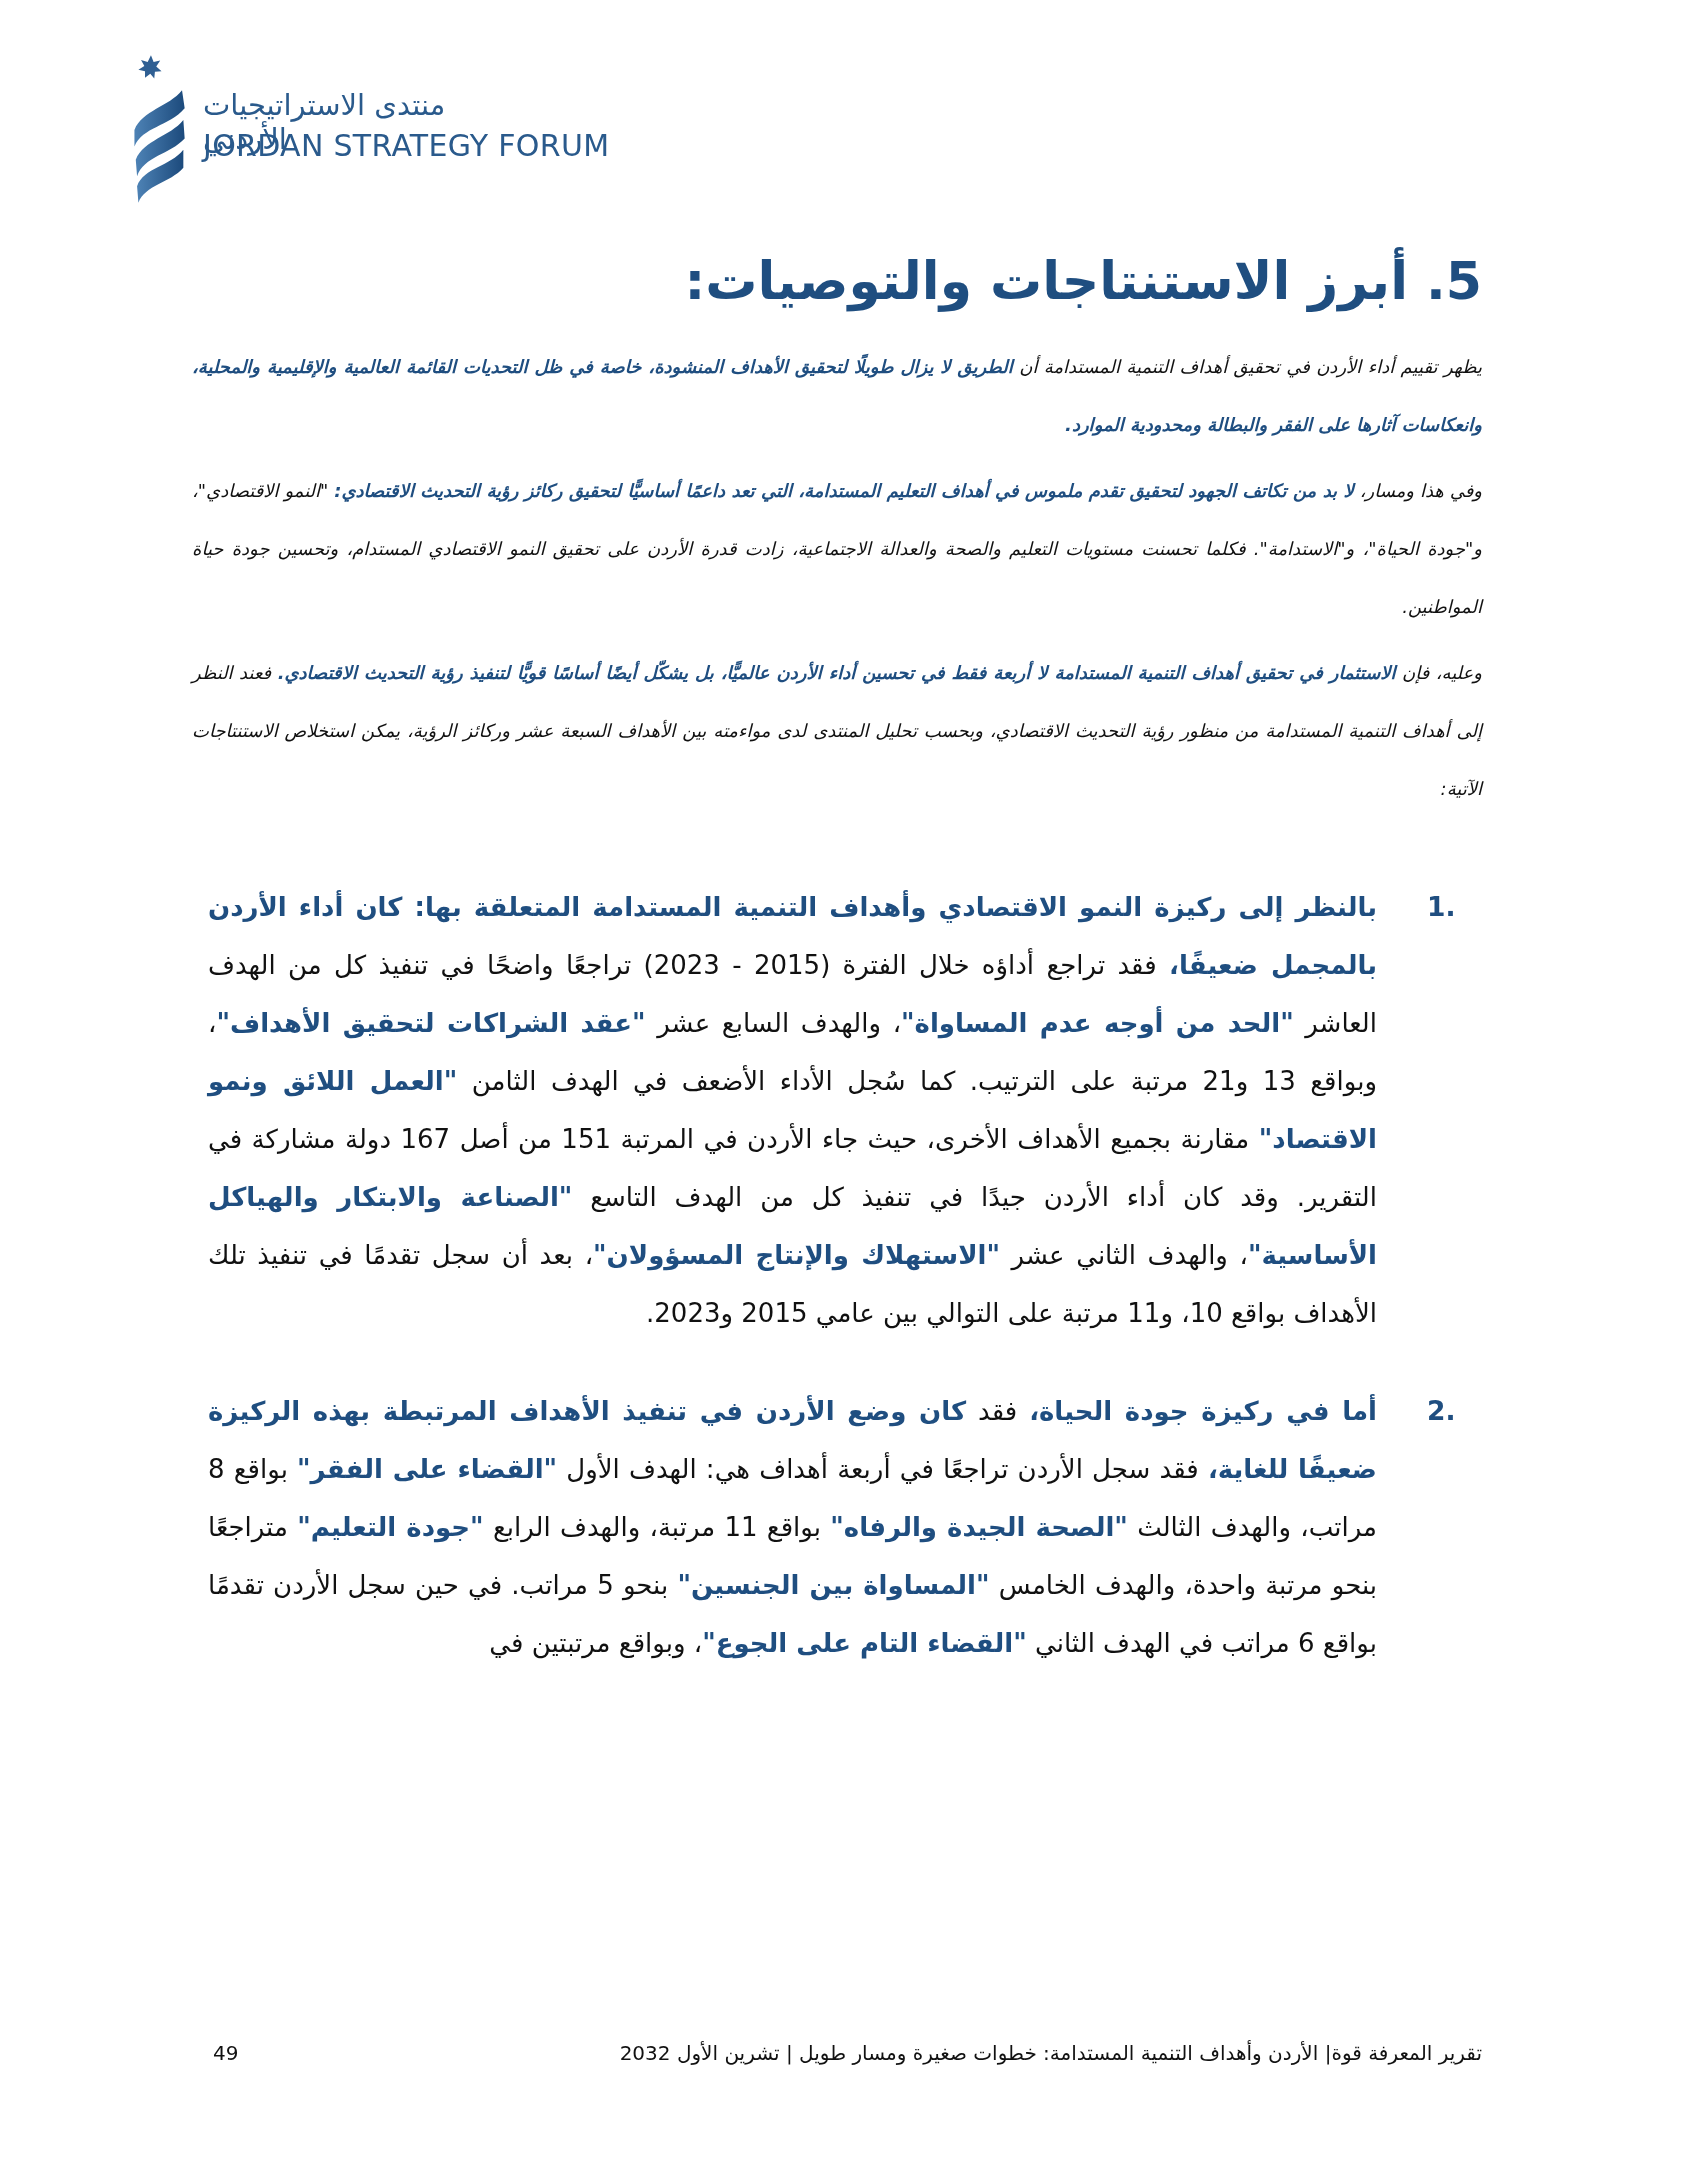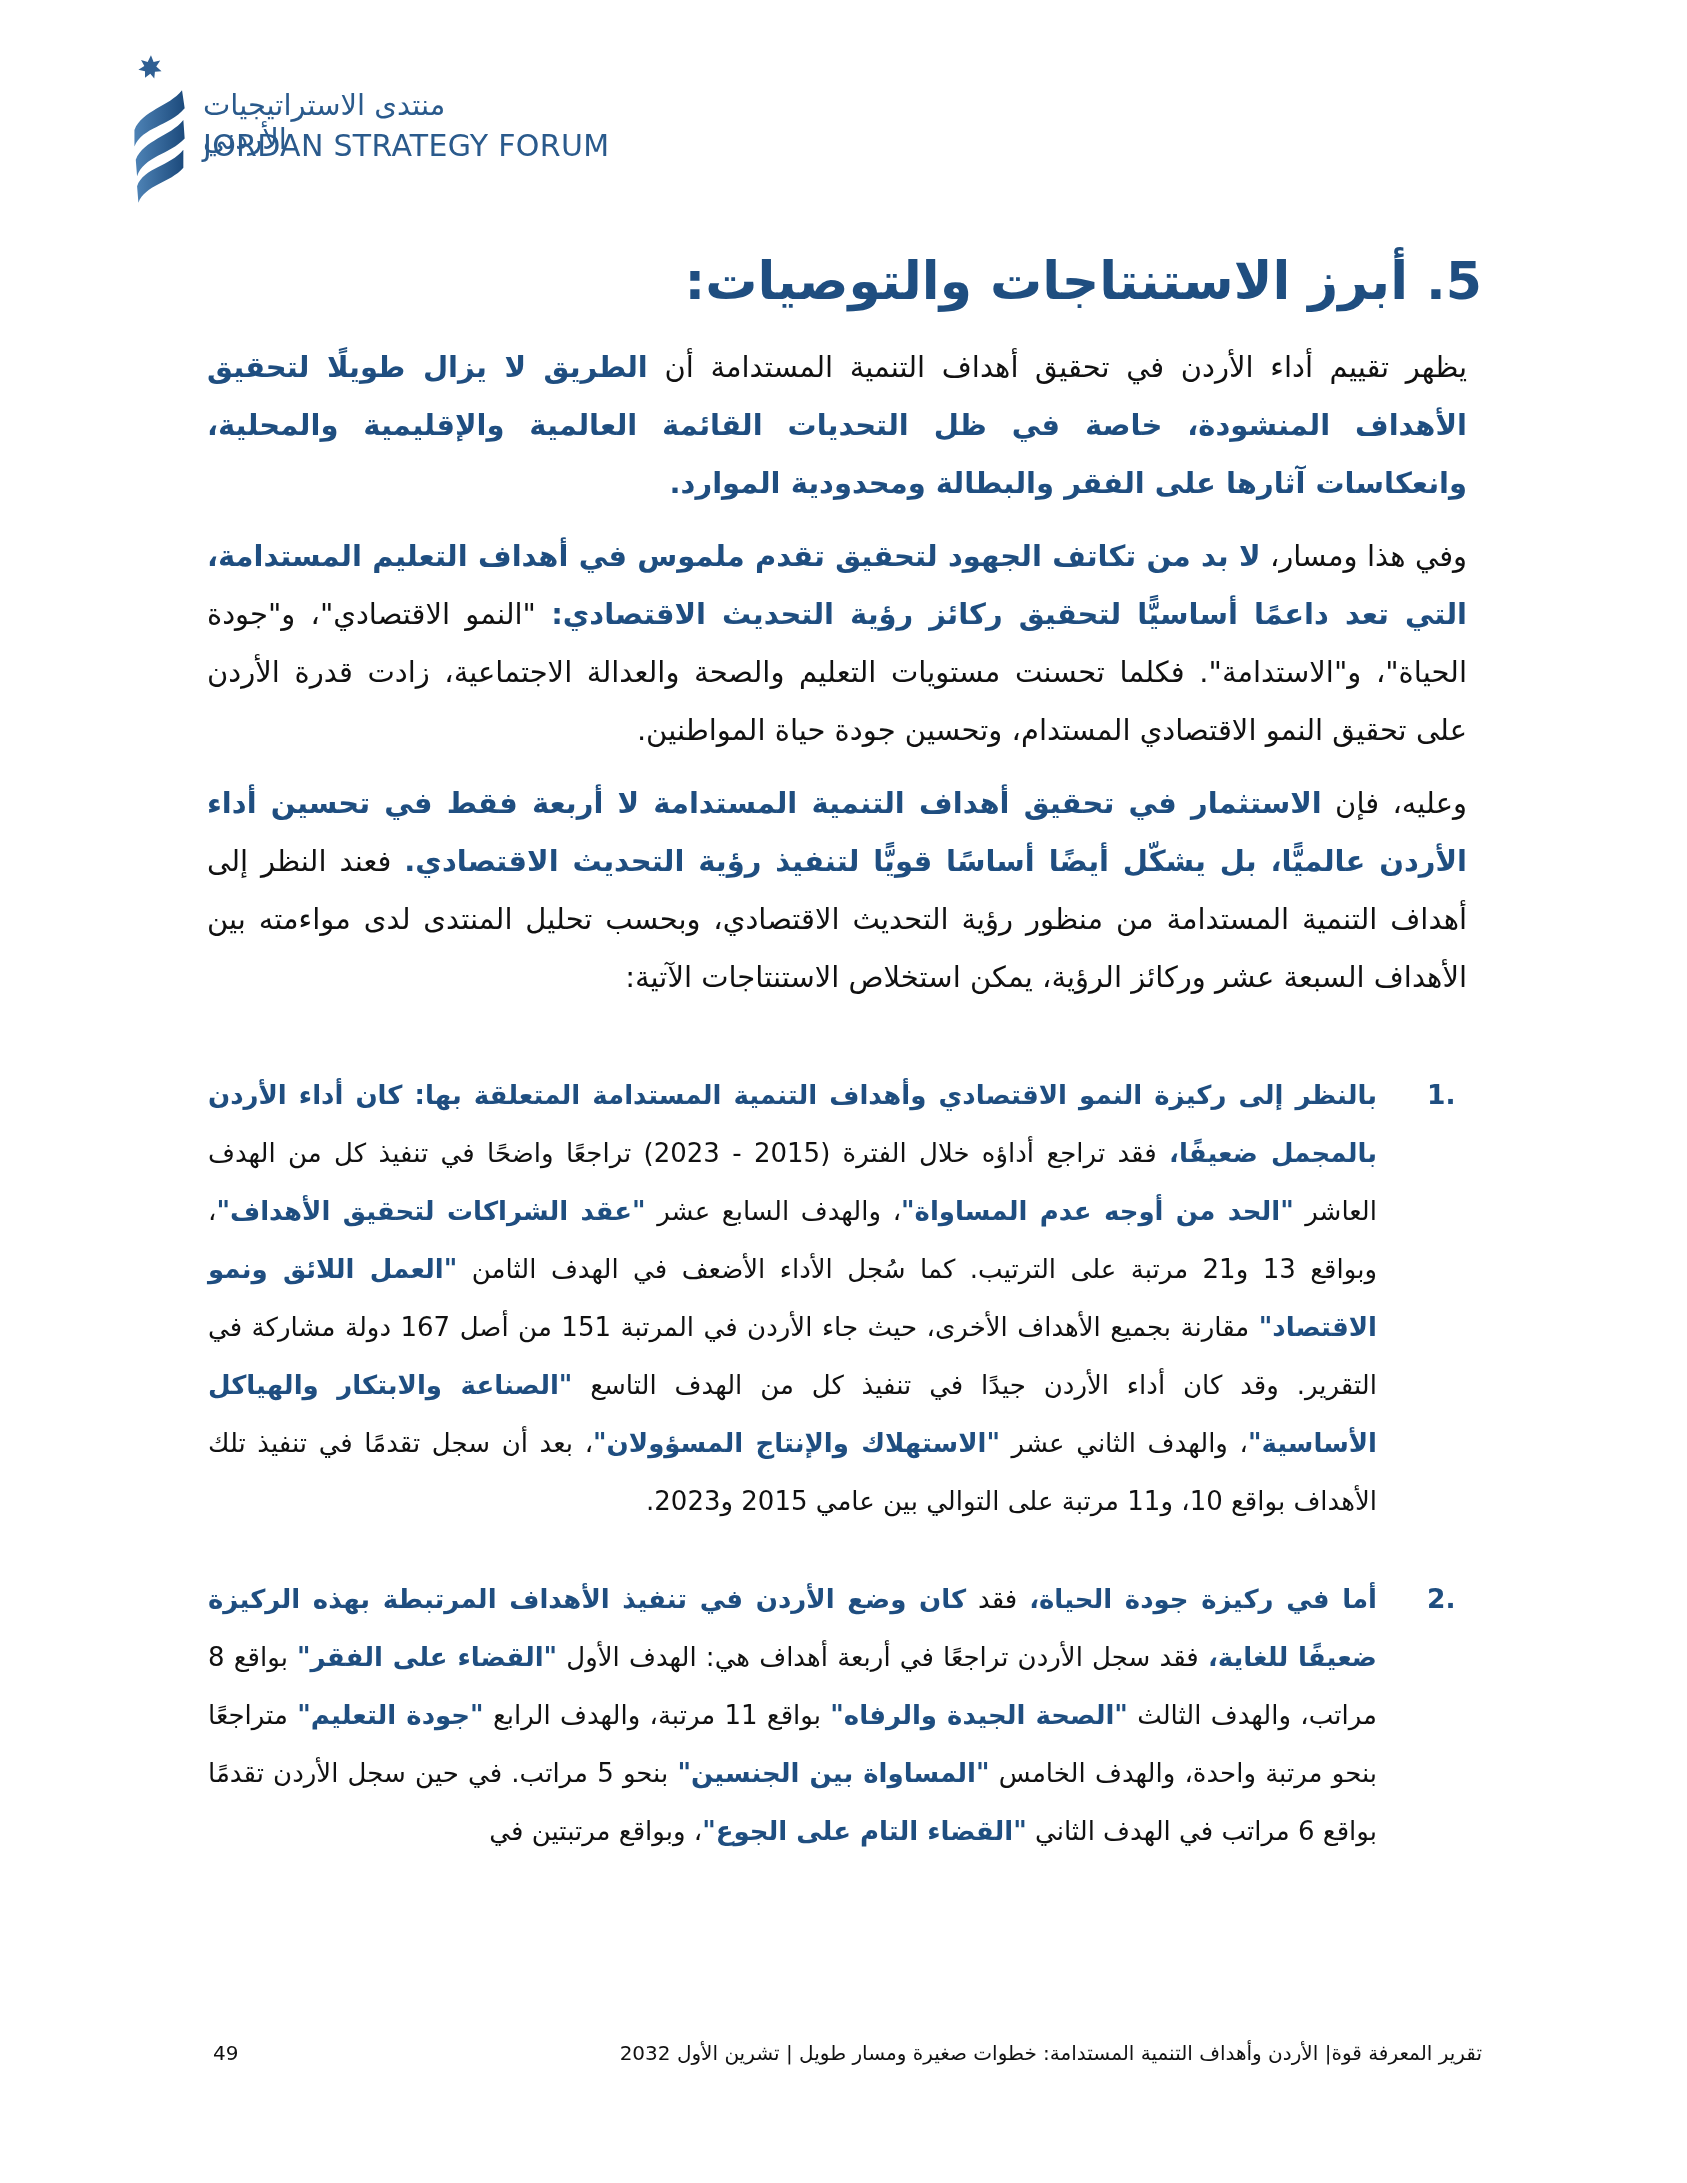--- a/index.html
+++ b/index.html
@@ -24,21 +24,21 @@
   }
   .content {
     position: absolute; left: 192px; width: 1290px; top: 251px;
     direction: rtl; text-align: justify;
   }
   h1.section-title {
     margin: 0; font-size: 52px; font-weight: bold; color: #1f4e80;
     line-height: 60px; text-align: right;
   }
   p.body {
-    margin: 15px; font-size: 29px; line-height: 58px; text-align: justify;
+    margin: 0; font-size: 18px; line-height: 58px; text-align: justify; font-style: italic;
   }
   .b { color: #1f4e80; font-weight: bold; }
   .p1 { margin-top: 26.5px !important; }
   .p2 { margin-top: 8px !important; }
   .p3 { margin-top: 8px !important; }
   ol.findings {
     list-style: none; margin: 60px 0 0 0; padding: 0;
   }
   ol.findings li {
     position: relative; padding-right: 89px; margin-bottom: 40px;

